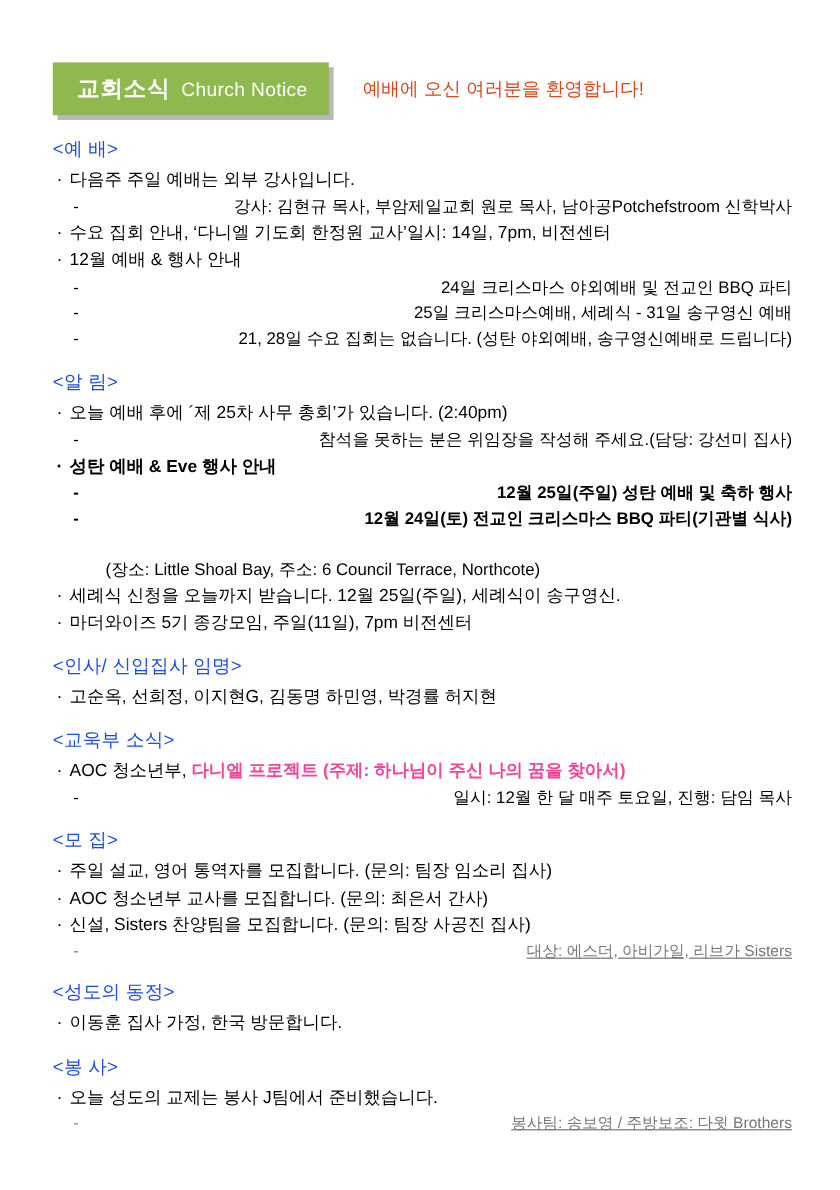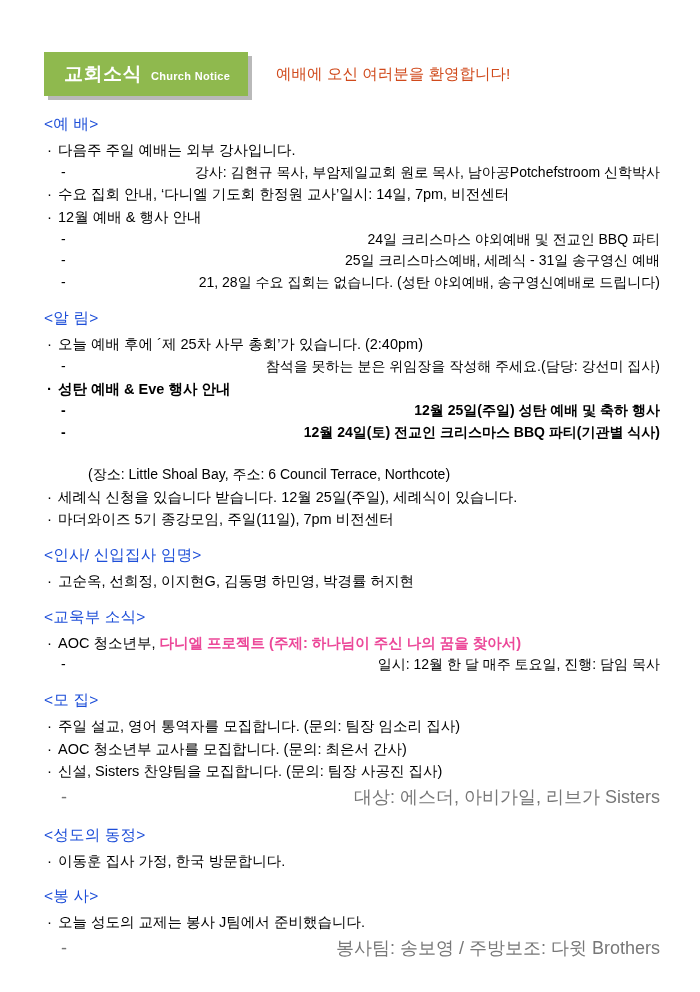--- a/index.html
+++ b/index.html
@@ -38,24 +38,23 @@
     align-items: baseline;
     gap: 9px;
   }
   .title-kr {
     font-size: 19px;
     color: #ffffff;
     font-weight: bold;
     letter-spacing: 0.5px;
   }
   .title-en {
-    font-size: 11px;
+    font-size: 16px;
     color: #ffffff;
     letter-spacing: 0.3px;
-    font-weight: bold;
   }
   .welcome {
     color: #d04a1c;
     font-size: 15.5px;
     font-weight: normal;
     white-space: nowrap;
   }
 
   
   .section {
@@ -109,21 +108,22 @@
     font-weight: bold;
   }
   .blue {
     color: #ec4899;
     font-weight: bold;
   }
   .gray {
     color: #777777;
   }
   .small {
-    font-size: 18px;
+    font-size: 13px;
+    text-decoration: underline;
   }
 </style>
 </head>
 <body>
 
 <div class="page">
 
   <div class="header-row">
     <div class="title-badge">
       <span class="title-kr">교회소식</span>
@@ -147,21 +147,21 @@
       </div>
       <div class="section">
         <div class="section-head">&lt;알  림&gt;</div>
         <ul class="lines">
           <li class="line lvl1">오늘 예배 후에 ´제 25차 사무 총회’가 있습니다. (2:40pm)</li>
           <li class="line lvl2">참석을 못하는 분은 위임장을 작성해 주세요.(담당: 강선미 집사)</li>
           <li class="line lvl1 bold">성탄 예배 &amp; Eve 행사 안내</li>
           <li class="line lvl2 bold">12월 25일(주일) 성탄 예배 및 축하 행사</li>
           <li class="line lvl2 bold">12월 24일(토)    전교인 크리스마스 BBQ 파티(기관별 식사)</li>
           <li class="line lvl3">(장소: Little Shoal Bay, 주소: 6 Council Terrace, Northcote)</li>
-          <li class="line lvl1">세례식 신청을 있습니다 받습니다. 12월 25일(주일), 세례식이 있습니다.</li>
+          <li class="line lvl1">세례식 신청을 오늘까지 받습니다. 12월 25일(주일), 세례식이 송구영신.</li>
           <li class="line lvl1">마더와이즈 5기 종강모임, 주일(11일), 7pm 비전센터</li>
         </ul>
       </div>
       <div class="section">
         <div class="section-head">&lt;인사/ 신입집사 임명&gt;</div>
         <ul class="lines">
           <li class="line lvl1">고순옥, 선희정, 이지현G, 김동명 하민영, 박경률 허지현</li>
         </ul>
       </div>
       <div class="section">

